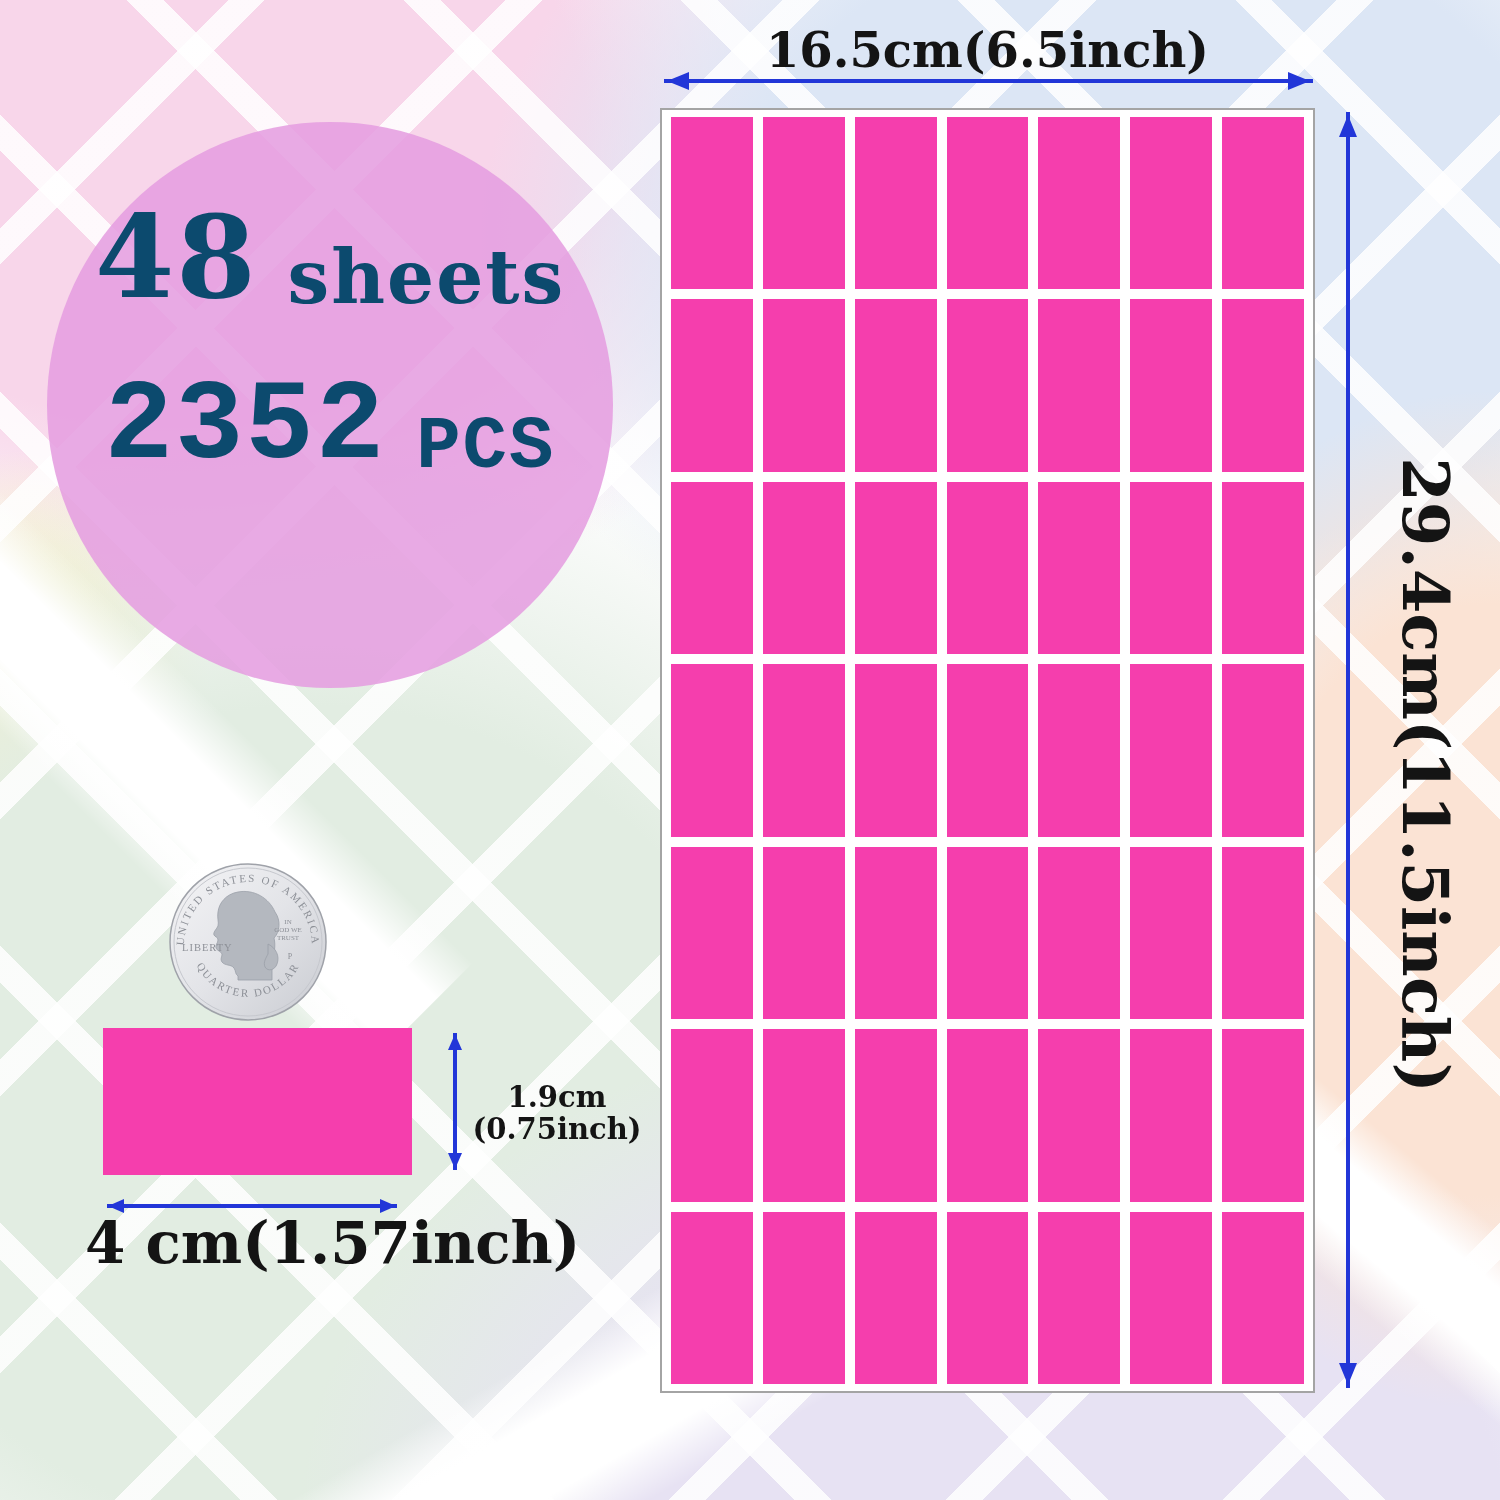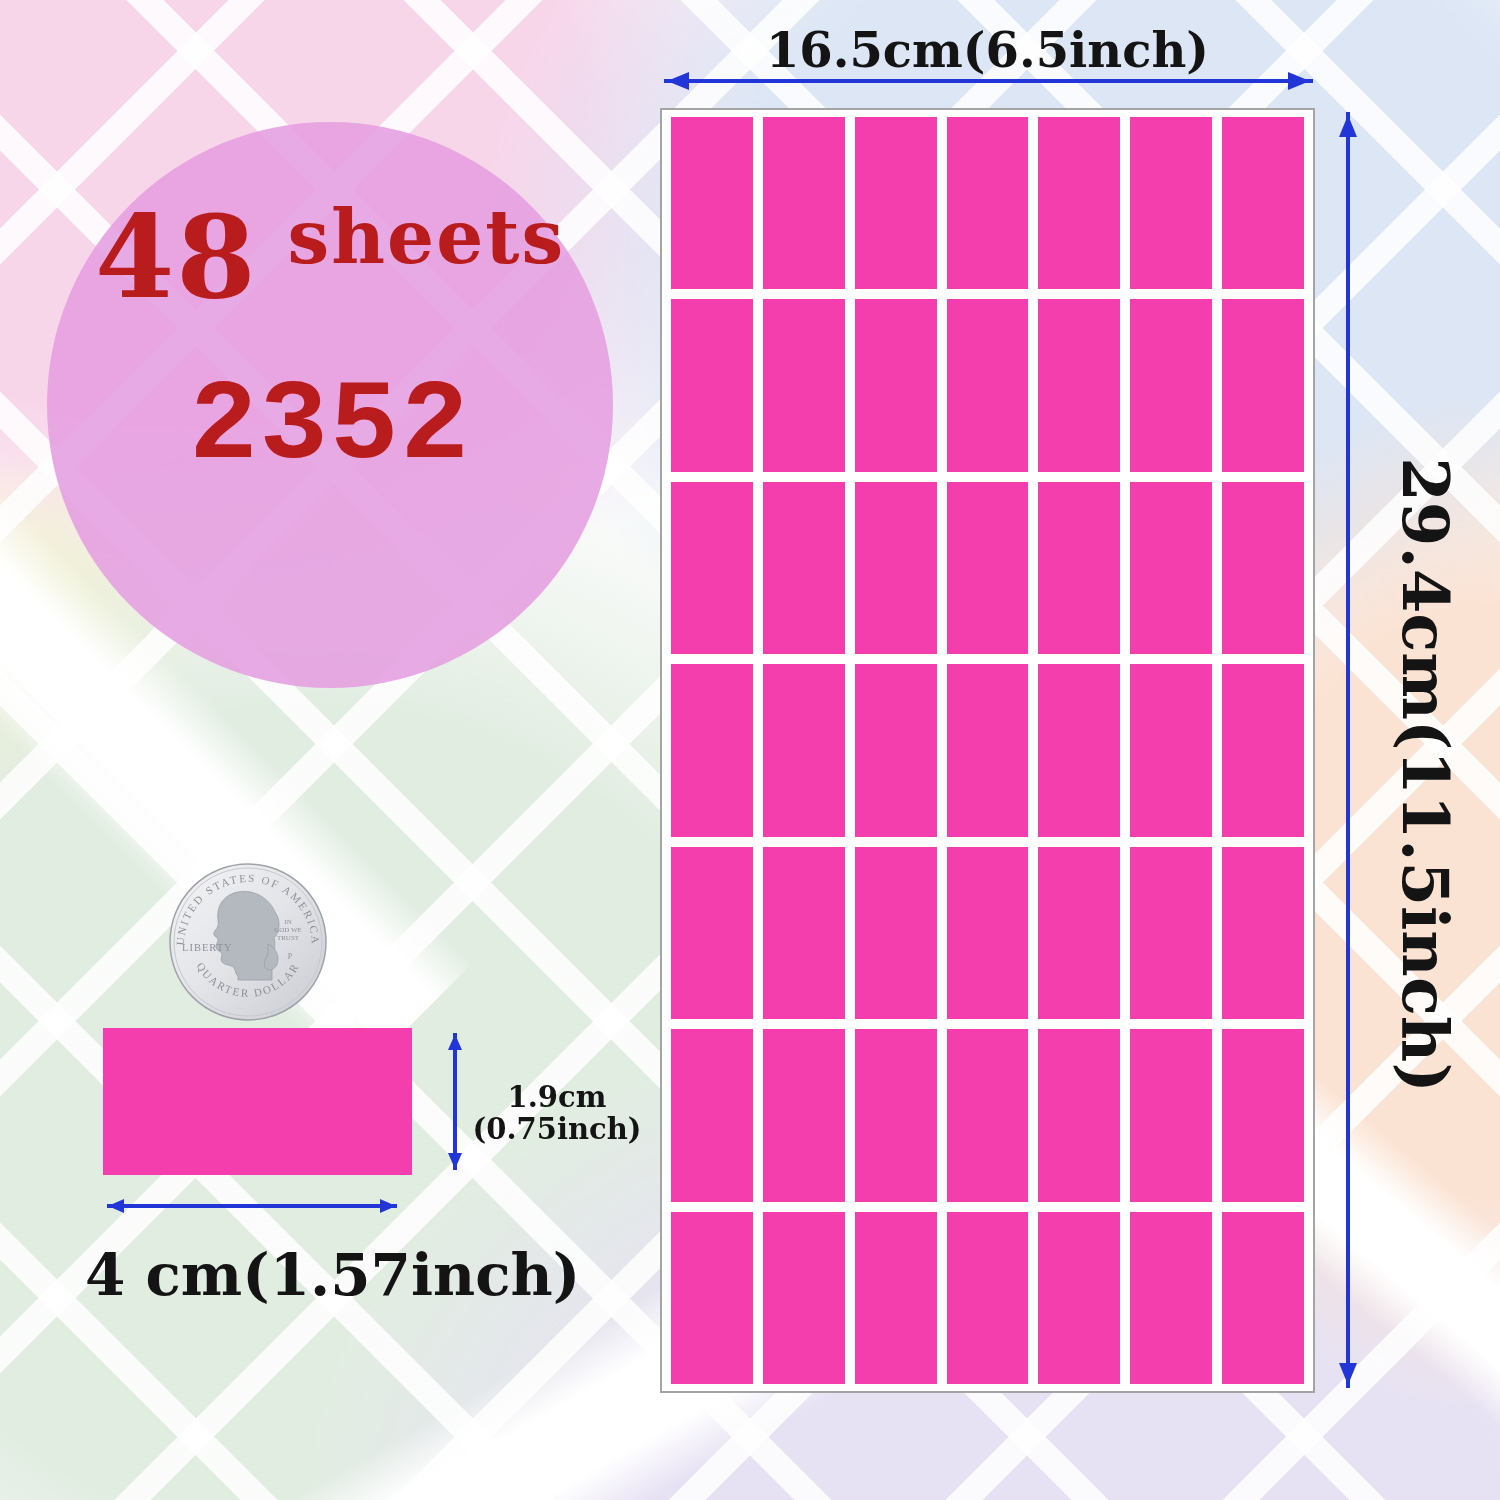--- a/index.html
+++ b/index.html
@@ -32,22 +32,22 @@
   
   .swash { position:absolute; z-index:3; pointer-events:none;
     background:linear-gradient(to bottom, rgba(255,255,255,0), #fff 30%, #fff 70%, rgba(255,255,255,0)); }
   .swash-left   { left:-270px; top:655px;  width:800px;  height:170px; transform:rotate(45deg); }
   .swash-bottom { left:-50px;  top:1335px; width:1300px; height:180px; transform:rotate(-30deg); }
   .swash-right  { left:1180px; top:1195px; width:500px;  height:150px; transform:rotate(40deg); }
   
   .badge-circle { position:absolute; z-index:4; left:47px; top:122px; width:566px; height:566px;
     border-radius:50%; background:#E59EE0; opacity:.88; }
   .badge-text { position:absolute; z-index:5; left:47px; width:566px;
-    display:flex; justify-content:center; align-items:flex-start;
-    color:#b91c1c; font-weight:bold; white-space:nowrap; line-height:1; }
+    display:flex; justify-content:center; align-items:flex-end;
+    color:#0c4a6e; font-weight:bold; white-space:nowrap; line-height:1; }
   .badge-line1 { top:200px; }
   .badge-line2 { top:370px;font-family:Liberation Mono, monospace; }
   .badge-big   { font-size:114px; letter-spacing:2px; }
   .badge-small { font-size:74px;  margin-left:30px; letter-spacing:2px; }
   
   .sheet { position:absolute; z-index:7; left:660px; top:108px; width:655px; height:1285px;
     background:#fff; border:2px solid #A4A4A4; box-sizing:border-box;
     padding:7px 9px; display:grid; gap:10px; }
   .sticker { background:var(--sticker-pink,#F53EAD); }
   
@@ -65,21 +65,21 @@
   .dim-sm.dim-v:before { border-width:7px; border-bottom-width:16px; left:-5px; }
   .dim-sm.dim-v:after  { border-width:7px; border-top-width:16px;  left:-5px; }
   .dim-sm.dim-h:before { border-width:7px; border-right-width:16px; top:-5px; }
   .dim-sm.dim-h:after  { border-width:7px; border-left-width:16px;  top:-5px; }
   
   .dim-label { position:absolute; z-index:8; color:#141414; font-weight:bold;
     text-align:center; line-height:1.1; white-space:nowrap; }
   .label-top    { left:660px; top:24px; width:655px; font-size:48px; }
   .label-right  { left:1425px; top:775px; font-size:64px;
     transform:translate(-50%,-50%) rotate(90deg); }
-  .label-width  { left:85px; top:1212px; width:400px; font-size:58px;margin-top:32px; }
+  .label-width  { left:85px; top:1212px; width:400px; font-size:58px; }
   .label-height { left:462px; top:1082px; width:190px; font-size:29px; }
   
   .single-sticker { position:absolute; z-index:6; left:103px; top:1028px; width:309px; height:147px;
     background:var(--sticker-pink,#F53EAD); }
   
   .coin { position:absolute; z-index:6; left:168px; top:862px; width:160px; height:160px; }
 </style>
 </head>
 <body>
 
@@ -96,20 +96,21 @@
   <div class="swash swash-bottom"></div>
   <div class="swash swash-right"></div>
 
   <div class="badge-circle"></div>
   <div class="badge-text badge-line1">
     <span class="badge-big">48</span>
     <span class="badge-small">sheets</span>
   </div>
   <div class="badge-text badge-line2">
     <span class="badge-big">2352</span>
+    <span class="badge-small">PCS</span>
   </div>
 
   <div class="sheet" style="grid-template-columns: repeat(7, 1fr); grid-template-rows: repeat(7, 1fr);">
       <div class="sticker"></div>
       <div class="sticker"></div>
       <div class="sticker"></div>
       <div class="sticker"></div>
       <div class="sticker"></div>
       <div class="sticker"></div>
       <div class="sticker"></div>

